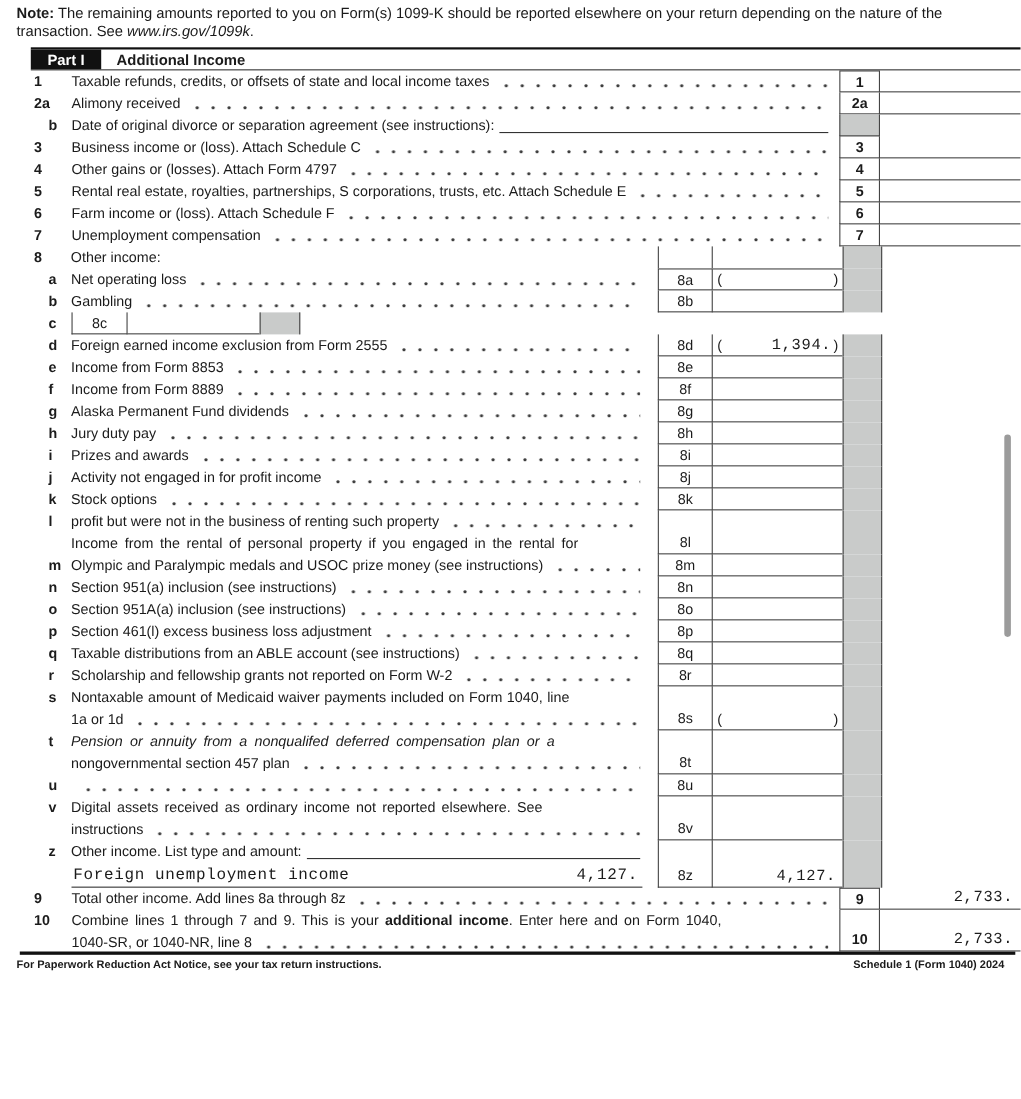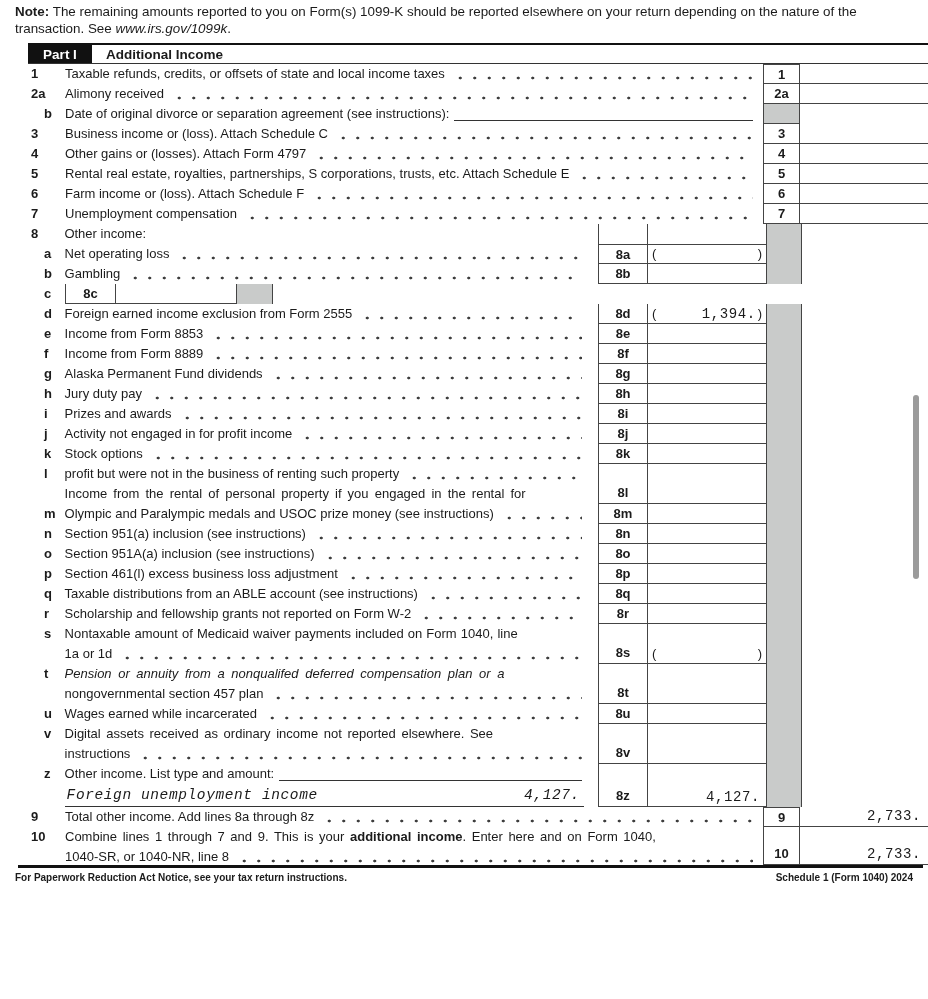--- a/index.html
+++ b/index.html
@@ -33,36 +33,36 @@
   
   .mbox{width:37px;box-sizing:border-box;border-left:1.3px solid var(--ln);border-right:1.3px solid var(--ln);
         border-bottom:1.3px solid var(--ln);font-weight:700;text-align:center;line-height:19px;}
   .bt{border-top:1.3px solid var(--ln);}
   .grey{background:var(--shade);}
   .mval{width:128px;box-sizing:border-box;border-bottom:1.3px solid var(--ln);
         display:flex;justify-content:flex-end;align-items:flex-end;padding:0 7px 1px 0;}
   .nb{border-bottom:none !important;}
   
   .sbox{width:51px;box-sizing:border-box;border-left:1.3px solid var(--ln);border-right:1.3px solid var(--ln);
-        border-bottom:1.3px solid var(--ln);font-weight:700;text-align:center;line-height:19px;}
+        border-bottom:1.3px solid var(--ln);font-weight:400;text-align:center;line-height:19px;}
   .sval{width:120px;box-sizing:border-box;border-bottom:1.3px solid var(--ln);
         display:flex;align-items:flex-end;padding:0 4px 0 4px;line-height:19px;}
   .sbox.open,.sval.open{border-bottom:none;}
   .greycell{width:37px;box-sizing:border-box;background:var(--shade);
         border-left:1.3px solid var(--ln);border-right:1.3px solid var(--ln);}
   .restcell{width:128px;}
   .pfill,.fill{flex:1;}
   .mono{font-family:"Liberation Mono","DejaVu Sans Mono",monospace;font-size:14px;letter-spacing:0.6px;}
   .amt{line-height:18px;}
   .samt{line-height:18px;margin-right:2px;}
   .par{line-height:18px;}
   
   .tall .mbox,.tall .sbox{display:flex;align-items:flex-end;justify-content:center;padding-bottom:1px;}
   
-  .tline.entry{height:23px;border-bottom:1.5px solid #333;align-items:center;line-height:20px;box-sizing:border-box;font-style:italic;}
+  .tline.entry{height:23px;border-bottom:1.5px solid #333;align-items:flex-end;line-height:20px;box-sizing:border-box;}
   .etext{margin-left:2px;font-size:14.5px;}
   .eamt{margin-right:4px;font-size:14.5px;}
   
   .thick{height:2.5px;background:#111;margin:0 5px 0 18px;}
   .foot{display:flex;justify-content:space-between;margin:4px 15px 0 15px;
         font-weight:700;font-size:10px;}
   
   .sbthumb{position:absolute;left:913px;top:395px;width:6px;height:184px;border-radius:3px;background:#9b9b9b;}
 </style>
 </head>
@@ -450,21 +450,20 @@
         </div>
         <div class="sbox">8t</div>
         <div class="sval"></div>
         <div class="greycell"></div>
         <div class="restcell"></div>
       </div>
       <div class="row" style="height: 20px;">
         <div class="cnum sub">u</div>
         <div class="ctext cs">
           <div class="tline">
-            <span class="seg">Wages earned while incarcerated</span>
             <div class="lead"></div>
           </div>
         </div>
         <div class="sbox">8u</div>
         <div class="sval"></div>
         <div class="greycell"></div>
         <div class="restcell"></div>
       </div>
       <div class="row tall" style="height: 40px;">
         <div class="cnum sub">v</div>

